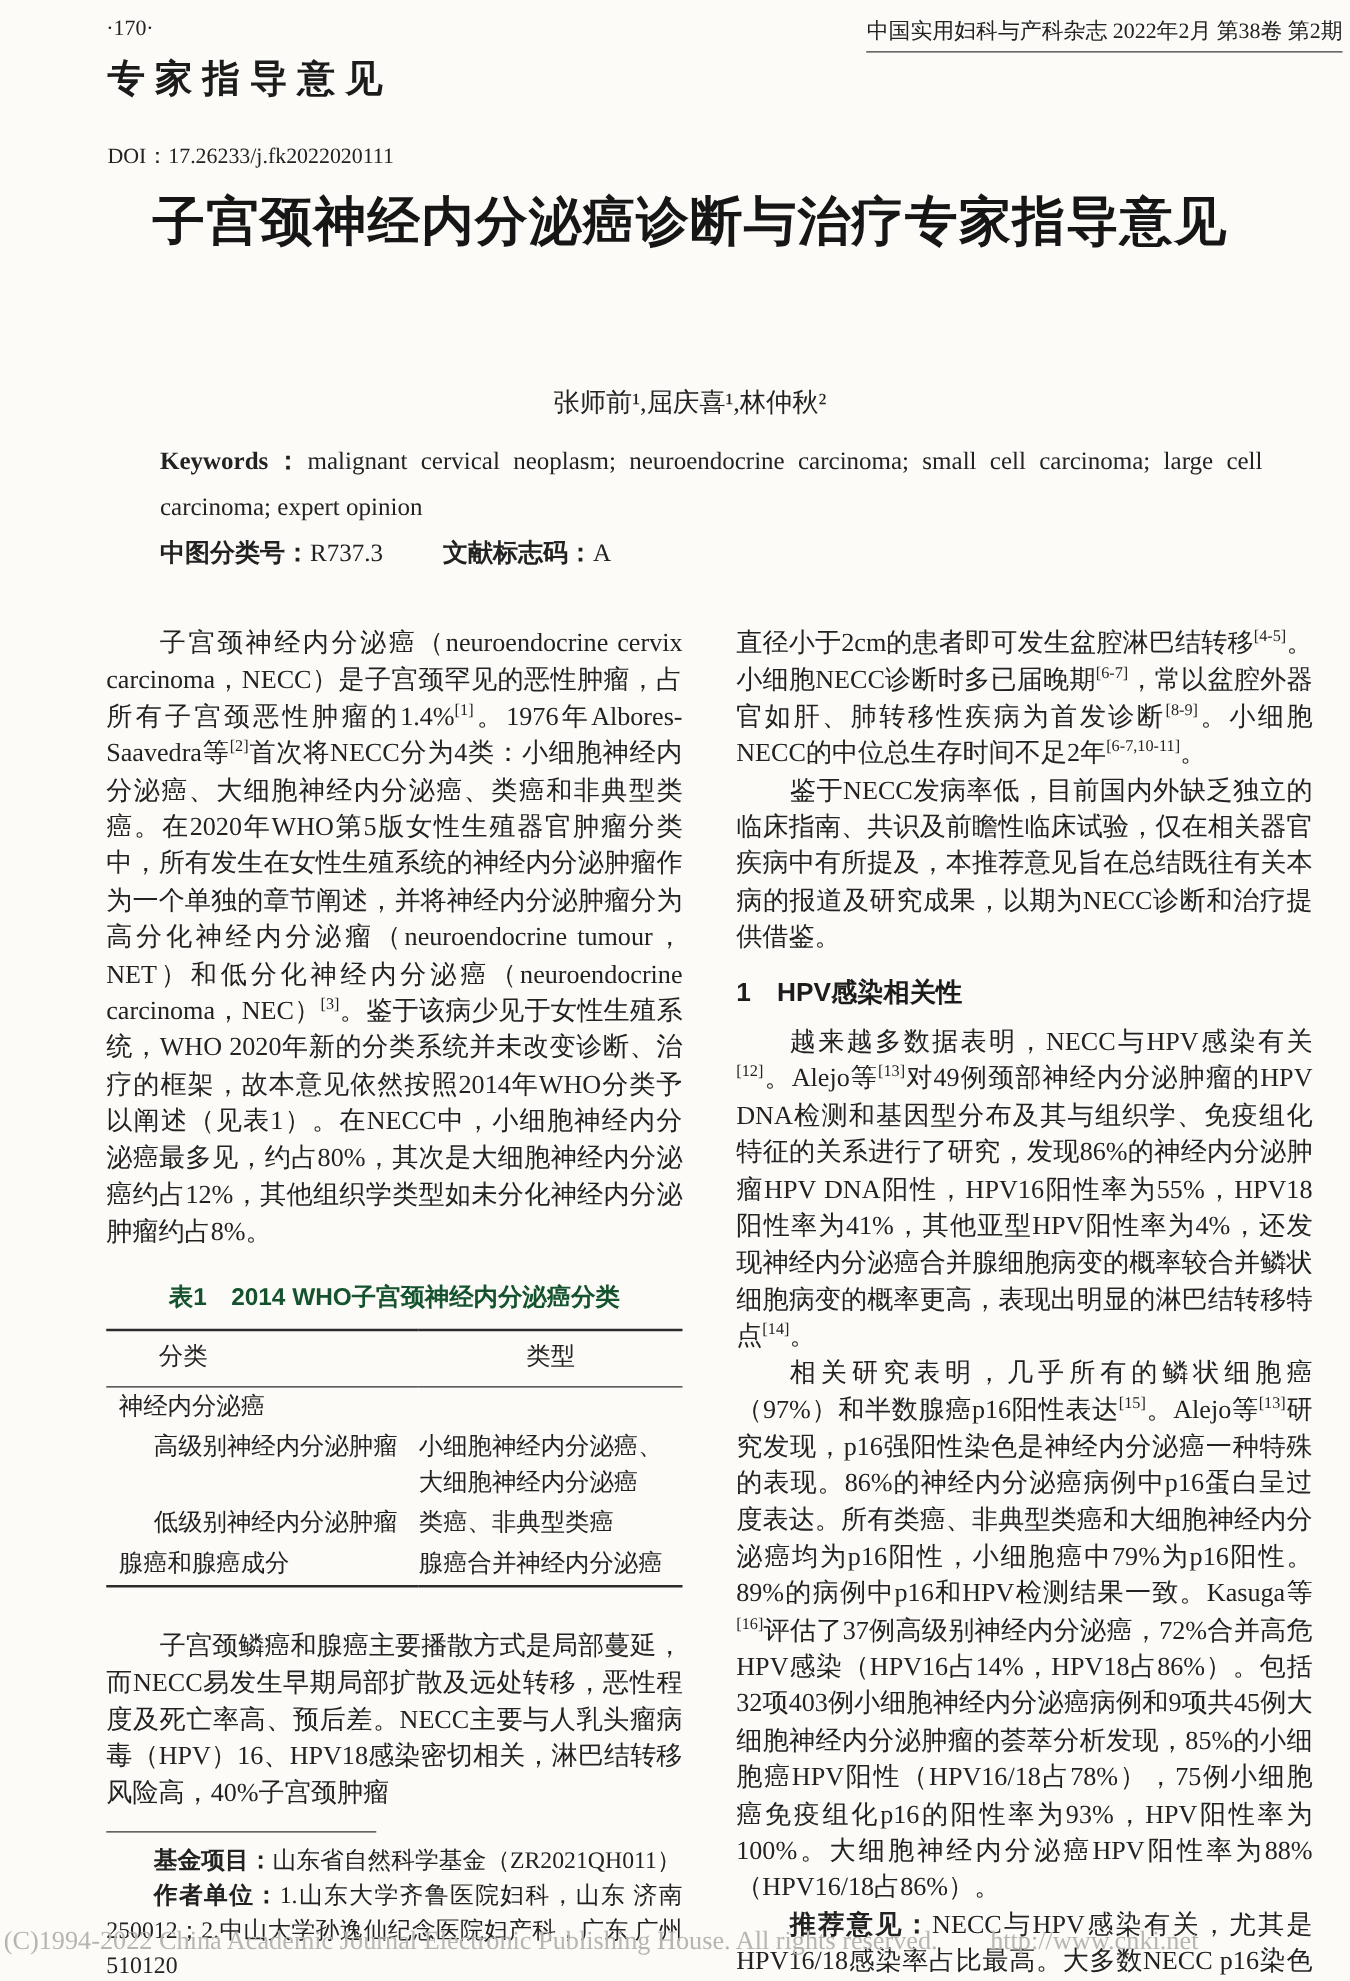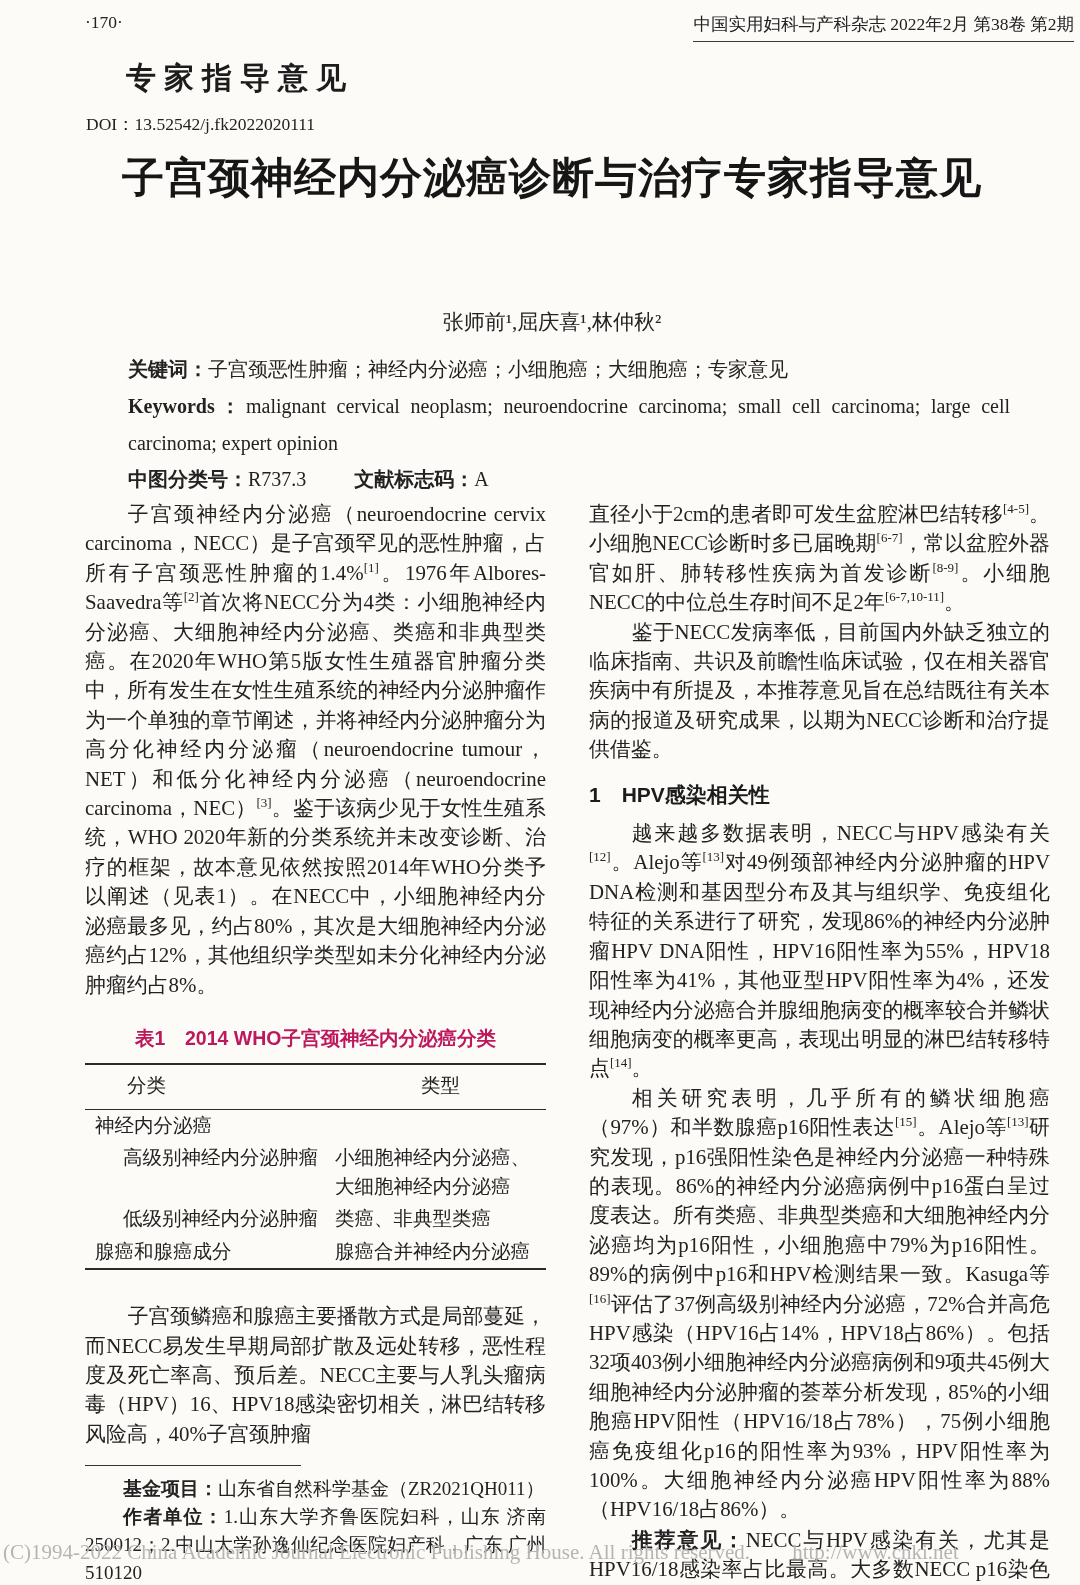--- a/index.html
+++ b/index.html
@@ -17,23 +17,23 @@
 
   
   .page-header{
     position:absolute;top:12px;left:85px;right:30px;
     display:flex;justify-content:space-between;align-items:flex-start;
     font-size:17.5px;
   }
   .journal-line{border-bottom:1.2px solid #3a3a3a;padding-bottom:5px;}
 
   .column-label{
-    position:absolute;top:58px;left:86px;
+    position:absolute;top:43px;left:86px;
     font-family:"Liberation Sans","DejaVu Sans",sans-serif;
-    font-weight:bold;font-size:30px;letter-spacing:8px;color:#1c1c1c;margin-left:40px;
+    font-weight:bold;font-size:30px;letter-spacing:8px;color:#1c1c1c;
   }
   .doi-line{position:absolute;top:112px;left:86px;font-size:17.5px;}
 
   
   .title-block{
     position:absolute;top:150px;left:0;width:100%;
     text-align:center;font-weight:bold;font-size:42px;line-height:56px;
     letter-spacing:1px;color:#161616;
   }
   .authors-line{
@@ -57,21 +57,21 @@
   .col-right{left:589px;}
   .col p{margin:0;text-align:justify;text-indent:2.05em;}
   .col p.noindent{text-indent:0;}
   .col sup{font-size:13px;line-height:0;letter-spacing:0;}
   .rich b{font-family:"Liberation Sans","DejaVu Sans",sans-serif;font-weight:bold;}
 
   
   .tbl-wrap{margin-top:24px;margin-bottom:32px;}
   .tbl-title{
     text-align:center;font-family:"Liberation Sans","DejaVu Sans",sans-serif;
-    font-weight:bold;font-size:19.5px;margin-bottom:10px;color:#be185d;
+    font-weight:bold;font-size:19.5px;margin-bottom:10px;color:#14532d;
   }
   table.cls{
     width:100%;border-collapse:collapse;font-size:19.5px;
     border-top:2.2px solid #2b2b2b;border-bottom:2.2px solid #2b2b2b;
   }
   table.cls td{vertical-align:top;font-family:Liberation Serif, serif;}
   thead td{border-bottom:1.2px solid #2b2b2b;padding:6px 0 8px;}
   td.cat{width:208px;}
   thead td.cat{padding-left:42px;}
   thead td.typ{text-align:center;}
@@ -103,30 +103,29 @@
 <body>
 
 <div class="page">
 
   <div class="page-header">
     <span class="page-number">·170·</span>
     <span class="journal-line">中国实用妇科与产科杂志 2022年2月 第38卷 第2期</span>
   </div>
 
   <div class="column-label">专家指导意见</div>
-  <div class="doi-line">DOI：13.52542/j.fk2022020111</div>
+  <div class="doi-line">DOI：17.26233/j.fk2022020111</div>
 
   <div class="title-block">
     <div>子宫颈神经内分泌癌诊断与治疗专家指导意见</div>
   </div>
 
   <div class="authors-line">张师前¹,屈庆喜¹,林仲秋²</div>
 
   <div class="meta-block">
-    <p><b class="sans">关键词：</b><span class="kw-cn-text">子宫颈恶性肿瘤；神经内分泌癌；小细胞癌；大细胞癌；专家意见</span></p>
     <p><b>Keywords：</b><span>malignant cervical neoplasm; neuroendocrine carcinoma; small cell carcinoma; large cell carcinoma; expert opinion</span></p>
     <p><b class="sans">中图分类号：</b><span>R737.3</span><span class="clc-gap"></span><b class="sans">文献标志码：</b><span>A</span></p>
   </div>
 
   <div class="col col-left">
     <p class="rich">子宫颈神经内分泌癌（neuroendocrine cervix carcinoma，NECC）是子宫颈罕见的恶性肿瘤，占所有子宫颈恶性肿瘤的1.4%<sup>[1]</sup>。1976年Albores-Saavedra等<sup>[2]</sup>首次将NECC分为4类：小细胞神经内分泌癌、大细胞神经内分泌癌、类癌和非典型类癌。在2020年WHO第5版女性生殖器官肿瘤分类中，所有发生在女性生殖系统的神经内分泌肿瘤作为一个单独的章节阐述，并将神经内分泌肿瘤分为高分化神经内分泌瘤（neuroendocrine tumour，NET）和低分化神经内分泌癌（neuroendocrine carcinoma，NEC）<sup>[3]</sup>。鉴于该病少见于女性生殖系统，WHO 2020年新的分类系统并未改变诊断、治疗的框架，故本意见依然按照2014年WHO分类予以阐述（见表1）。在NECC中，小细胞神经内分泌癌最多见，约占80%，其次是大细胞神经内分泌癌约占12%，其他组织学类型如未分化神经内分泌肿瘤约占8%。</p>
 
     <div class="tbl-wrap">
       <div class="tbl-title">表1　2014 WHO子宫颈神经内分泌癌分类</div>
       <table class="cls">

